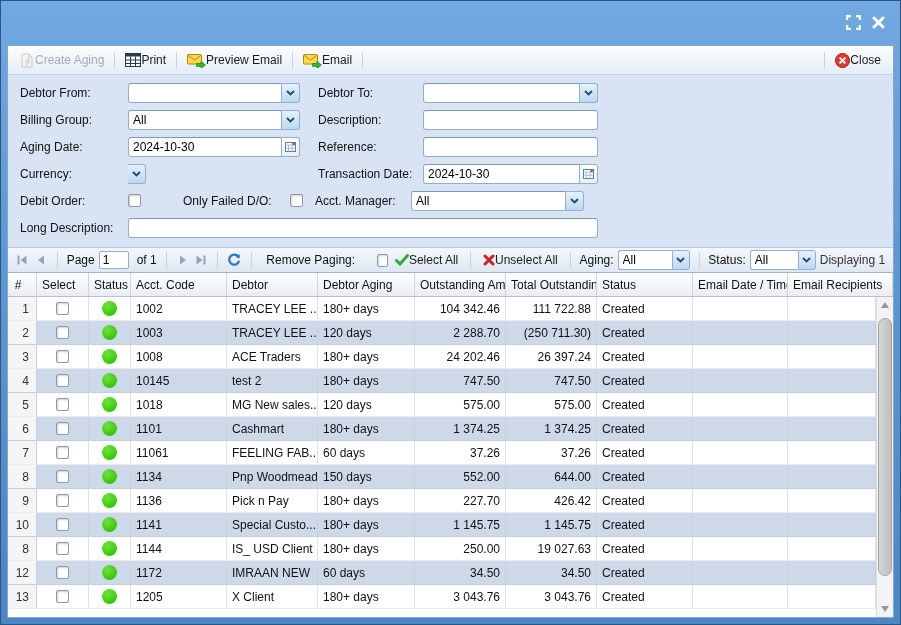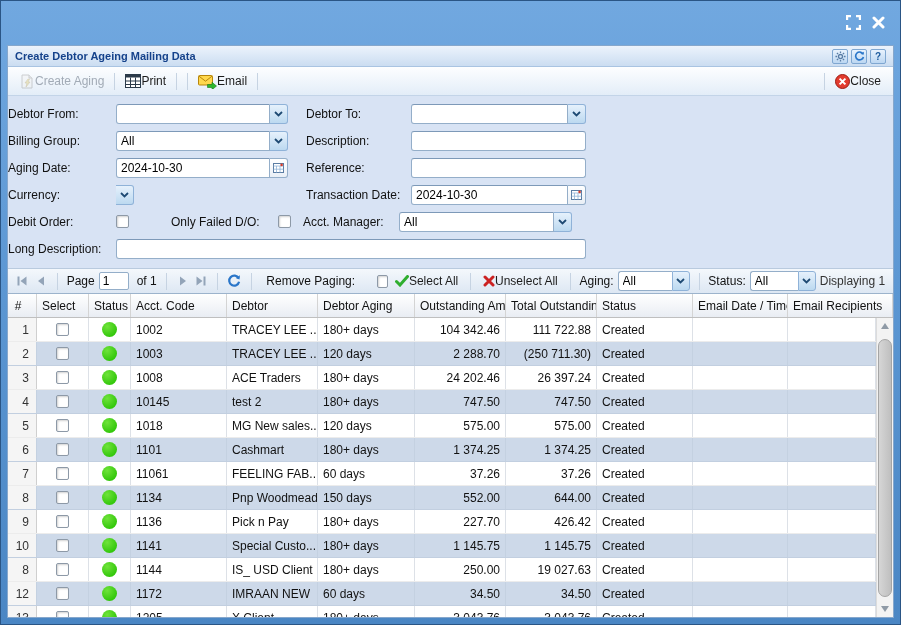--- a/index.html
+++ b/index.html
@@ -31,21 +31,21 @@
   
   .toolbar { height:29px; flex:0 0 29px; background:linear-gradient(#fdfeff,#e3edf8);
     border-bottom:1px solid #c3d4e8; display:flex; align-items:center; padding:0 7px; }
   .tbtn { display:flex; align-items:center; padding:3px 5px; border-radius:3px; color:#1c1c1c; cursor:pointer; white-space:nowrap; }
   .tbtn.disabled { color:#a2abb6; cursor:default; }
   .tbtn.disabled svg { opacity:.45; filter:grayscale(.6); }
   .tsep { width:1px; height:17px; background:#c6d3e2; margin:0 5px; }
 
   
   .form { flex:0 0 172px; padding-top:4px; }
-  .frow { display:flex; align-items:center; height:27px; }
+  .frow { display:flex; align-items:center; height:27px; padding-left:12px; }
   .lbl { white-space:nowrap; }
   .lbl-l { width:108px; }
   .lbl-r { width:105px; margin-left:18px; }
   .fld { display:flex; height:20px; }
   .fld input { height:20px; border:1px solid #94aec9; border-top-color:#7d99b8; border-radius:3px 0 0 3px;
     padding:0 4px; font:12px "Liberation Sans","DejaVu Sans",sans-serif; width:100%; outline:none; background:#fff; }
   .fld.plain input { border-radius:3px; }
   .w172 { width:172px; } .w175 { width:175px; } .w470 { width:470px; }
   .trigger { width:18px; height:20px; border:1px solid #8fb2d8; border-left:none; border-radius:0 3px 3px 0;
     background:linear-gradient(#e6f1fc,#bcd9f0); display:flex; align-items:center; justify-content:center; cursor:pointer; flex:0 0 18px; }
@@ -112,60 +112,48 @@
     </div>
     <div class="win-ico win-close">
       <svg width="13" height="13" viewBox="0 0 13 13">
         <path d="M2 2 L11 11 M11 2 L2 11" stroke="#fff" stroke-width="3" stroke-linecap="round"></path>
       </svg>
     </div>
   </div>
 
   <div class="dialog">
 
-    <div class="dlg-header">
-      <span class="dlg-title">Create Debtor Ageing Mailing Data</span>
-      <span class="dlg-tools">
-        <span class="mini-btn">
-          <svg width="11" height="11" viewBox="0 0 12 12">
-            <circle cx="6" cy="6" r="2.2" fill="none" stroke="#5a7da5" stroke-width="1.4"></circle>
-            <g stroke="#5a7da5" stroke-width="1.4">
-              <path d="M6 0.5 V2.3 M6 9.7 V11.5 M0.5 6 H2.3 M9.7 6 H11.5 M2.1 2.1 L3.4 3.4 M8.6 8.6 L9.9 9.9 M9.9 2.1 L8.6 3.4 M3.4 8.6 L2.1 9.9"></path>
-            </g>
-          </svg>
-        </span>
-        <span class="mini-btn">
-          <svg width="11" height="11" viewBox="0 0 12 12">
-            <path d="M9.8 3.2 A4.3 4.3 0 1 0 10.3 6.5" fill="none" stroke="#2a76c9" stroke-width="1.8"></path>
-            <path d="M10.8 0.8 L10.5 4.2 L7.2 3.2 Z" fill="#2a76c9"></path>
-          </svg>
-        </span>
-        <span class="mini-btn">?</span>
-      </span>
-    </div>
 
     <div class="toolbar">
       <span class="tbtn disabled">
         <svg width="15" height="15" viewBox="0 0 15 15">
           <path d="M2 1 h7 l3 3 v10 h-10 z" fill="#f2f2f2" stroke="#9a9a9a"></path>
           <path d="M9 1 v3 h3" fill="#dcdcdc" stroke="#9a9a9a"></path>
           <path d="M8 5 L5 9 H7 L6 13 L10 8 H8 L9.5 5 Z" fill="#ffd400" stroke="#c99700" stroke-width="0.6"></path>
         </svg>
         <span>Create Aging</span>
       </span>
       <span class="tsep"></span>
       <span class="tbtn">
         <svg width="16" height="14" viewBox="0 0 16 14">
           <rect x="0.5" y="0.5" width="15" height="13" fill="#fff" stroke="#2b3a4a"></rect>
           <rect x="0.5" y="0.5" width="15" height="3" fill="#2b3a4a"></rect>
           <path d="M0.5 7 H15.5 M0.5 10.5 H15.5 M5.5 3.5 V13.5 M10.5 3.5 V13.5" stroke="#2b3a4a" stroke-width="1"></path>
         </svg>
         <span>Print</span>
       </span>
       <span class="tsep"></span>
+      <span class="tbtn">
+        <svg width="19" height="15" viewBox="0 0 19 15">
+          <rect x="0.5" y="1.5" width="14" height="9.5" rx="1" fill="#ffd84d" stroke="#b8860b"></rect>
+          <path d="M1 2.2 L7.5 7.2 L14 2.2" fill="none" stroke="#b8860b"></path>
+          <path d="M9.5 10.5 h4.5 v-2.2 l4.5 3.7 -4.5 3.7 v-2.2 h-4.5 z" fill="#2eb82e" stroke="#177a17" stroke-width="0.6"></path>
+        </svg>
+        <span>Preview Email</span>
+      </span>
       <span class="tsep"></span>
       <span class="tbtn">
         <svg width="19" height="15" viewBox="0 0 19 15">
           <rect x="0.5" y="1.5" width="14" height="9.5" rx="1" fill="#ffd84d" stroke="#b8860b"></rect>
           <path d="M1 2.2 L7.5 7.2 L14 2.2" fill="none" stroke="#b8860b"></path>
           <path d="M9.5 10.5 h4.5 v-2.2 l4.5 3.7 -4.5 3.7 v-2.2 h-4.5 z" fill="#2eb82e" stroke="#177a17" stroke-width="0.6"></path>
         </svg>
         <span>Email</span>
       </span>
       <span class="tsep"></span>

